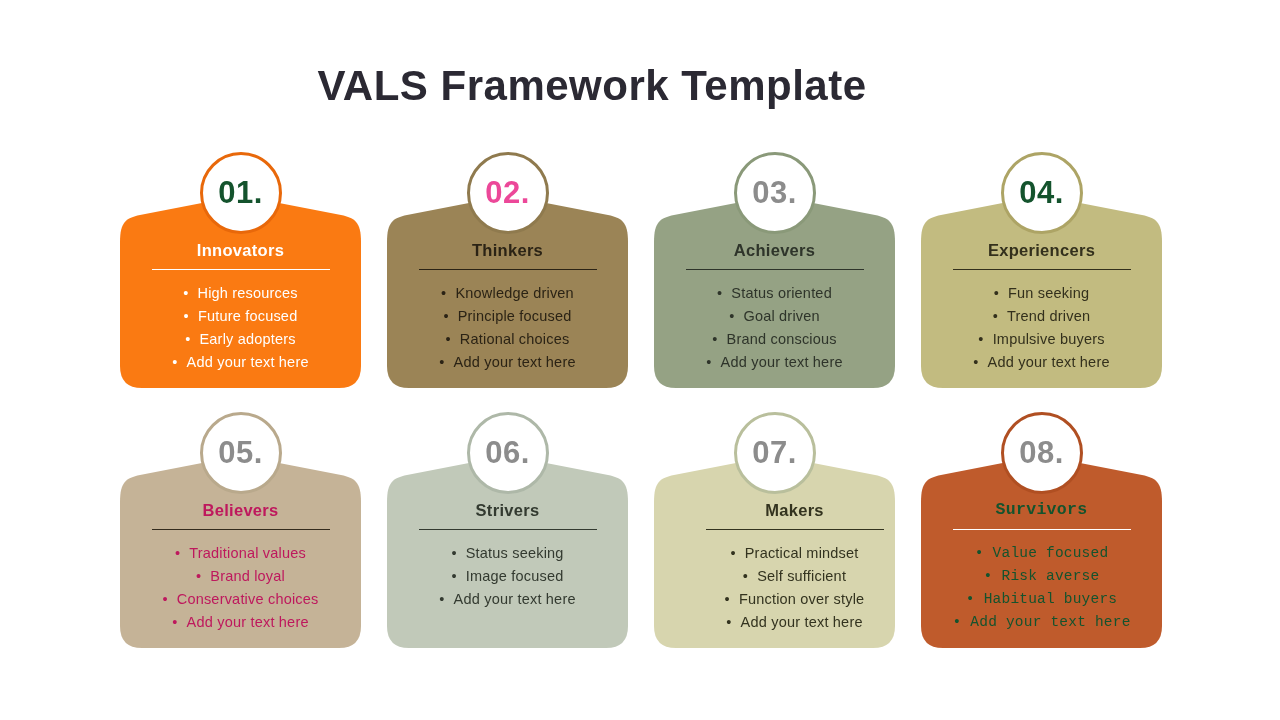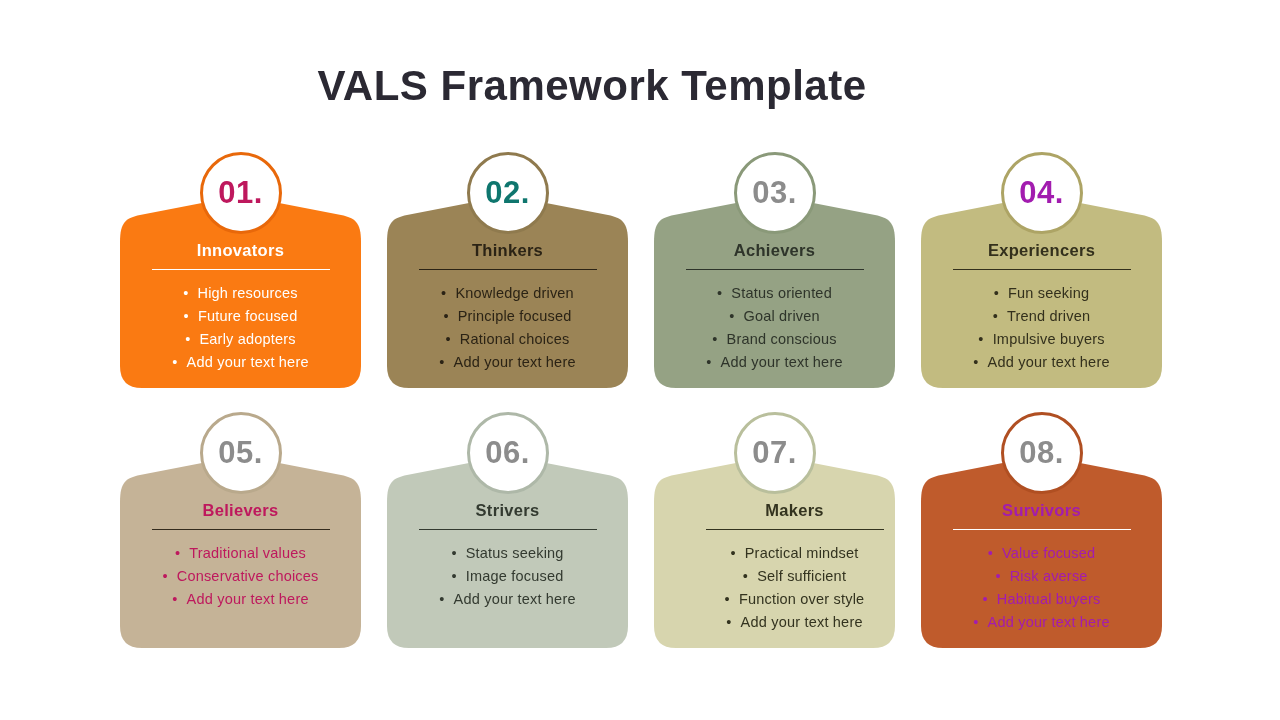--- a/index.html
+++ b/index.html
@@ -51,21 +51,21 @@
   .bullet-list li::before { content:"\2022"; margin-right:9px; }
 </style>
 </head>
 <body>
 
 <div class="slide">
   <h1 class="page-title">VALS Framework Template</h1>
   <div class="cards-grid">
   <div class="card">
     <div class="number-badge" style="border-color: rgb(232, 104, 10);">
-      <span class="num" style="color: #be185d;">01.</span>
+      <span class="num" style="color: #14532d;">01.</span>
     </div>
     <div class="card-body" style="color: rgb(250, 122, 18);">
       <svg viewBox="0 0 241 192" aria-hidden="true">
         <path d="M 0 46
                  C 0 26, 6 22, 20 19
                  L 100 3.5
                  Q 120.5 0, 141 3.5
                  L 221 19
                  C 235 22, 241 26, 241 46
                  L 241 170
@@ -82,21 +82,21 @@
               <li>Future focused</li>
               <li>Early adopters</li>
               <li>Add your text here</li>
             </ul>
       </div>
     </div>
   </div>
 
   <div class="card">
     <div class="number-badge" style="border-color: rgb(143, 122, 78);">
-      <span class="num" style="color: #0f766e;">02.</span>
+      <span class="num" style="color: #ec4899;">02.</span>
     </div>
     <div class="card-body" style="color: rgb(155, 132, 86);">
       <svg viewBox="0 0 241 192" aria-hidden="true">
         <path d="M 0 46
                  C 0 26, 6 22, 20 19
                  L 100 3.5
                  Q 120.5 0, 141 3.5
                  L 221 19
                  C 235 22, 241 26, 241 46
                  L 241 170
@@ -144,21 +144,21 @@
               <li>Goal driven</li>
               <li>Brand conscious</li>
               <li>Add your text here</li>
             </ul>
       </div>
     </div>
   </div>
 
   <div class="card">
     <div class="number-badge" style="border-color: rgb(173, 164, 101);">
-      <span class="num" style="color: #a21caf;">04.</span>
+      <span class="num" style="color: #14532d;">04.</span>
     </div>
     <div class="card-body" style="color: rgb(194, 187, 128);">
       <svg viewBox="0 0 241 192" aria-hidden="true">
         <path d="M 0 46
                  C 0 26, 6 22, 20 19
                  L 100 3.5
                  Q 120.5 0, 141 3.5
                  L 221 19
                  C 235 22, 241 26, 241 46
                  L 241 170
@@ -196,20 +196,21 @@
                  Q 241 192, 219 192
                  L 22 192
                  Q 0 192, 0 170
                  Z"></path>
       </svg>
       <div class="card-content" style="color: #be185d;">
         <div class="card-title">Believers</div>
         <div class="card-divider" style="background: rgb(52, 43, 29);"></div>
         <ul class="bullet-list">
               <li>Traditional values</li>
+              <li>Brand loyal</li>
               <li>Conservative choices</li>
               <li>Add your text here</li>
             </ul>
       </div>
     </div>
   </div>
 
   <div class="card">
     <div class="number-badge" style="border-color: rgb(174, 184, 168); text-align: right;">
       <span class="num" style="color: rgb(140, 140, 140);">06.</span>
@@ -282,21 +283,21 @@
                  L 100 3.5
                  Q 120.5 0, 141 3.5
                  L 221 19
                  C 235 22, 241 26, 241 46
                  L 241 170
                  Q 241 192, 219 192
                  L 22 192
                  Q 0 192, 0 170
                  Z"></path>
       </svg>
-      <div class="card-content" style="color: #a21caf;">
+      <div class="card-content" style="color: #14532d; font-family: Liberation Mono, monospace;">
         <div class="card-title">Survivors</div>
         <div class="card-divider" style="background: rgb(255, 255, 255);"></div>
         <ul class="bullet-list">
               <li>Value focused</li>
               <li>Risk averse</li>
               <li>Habitual buyers</li>
               <li>Add your text here</li>
             </ul>
       </div>
     </div>

